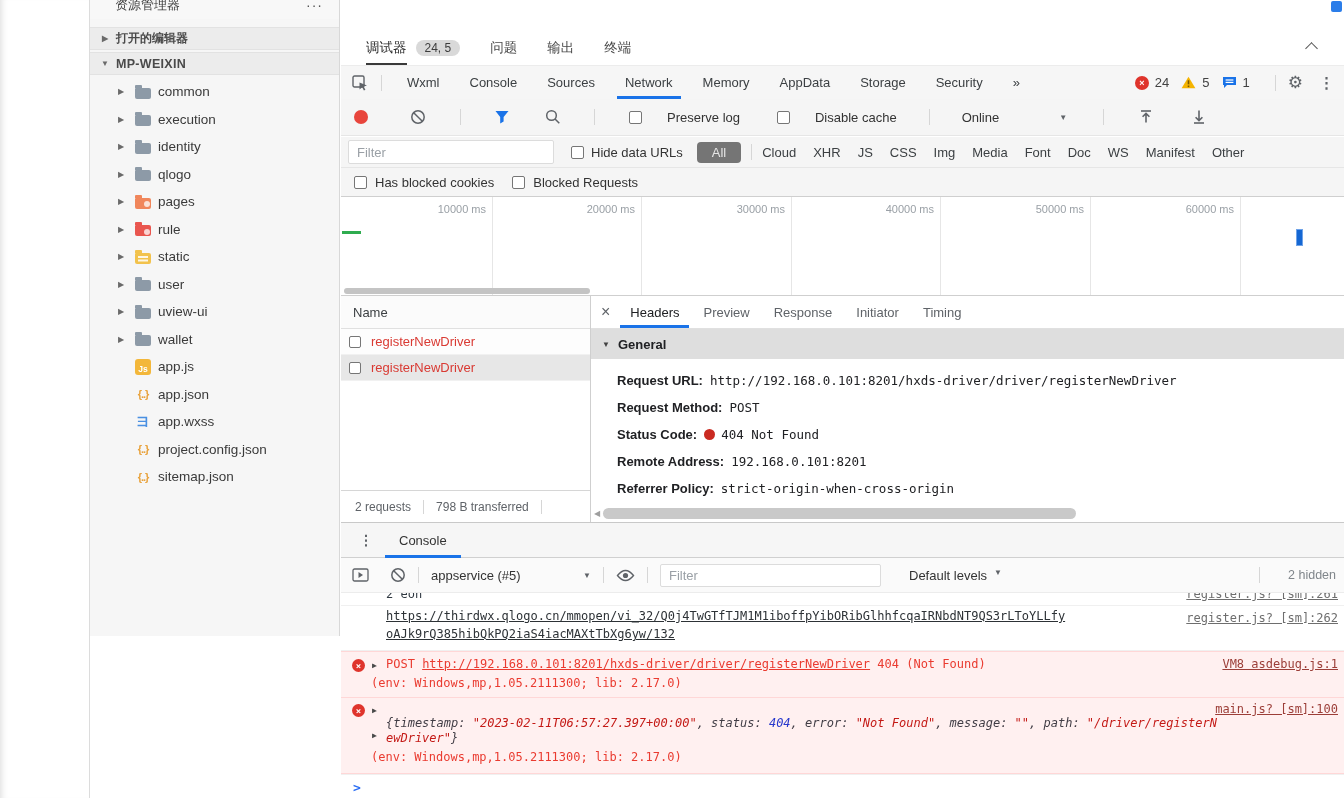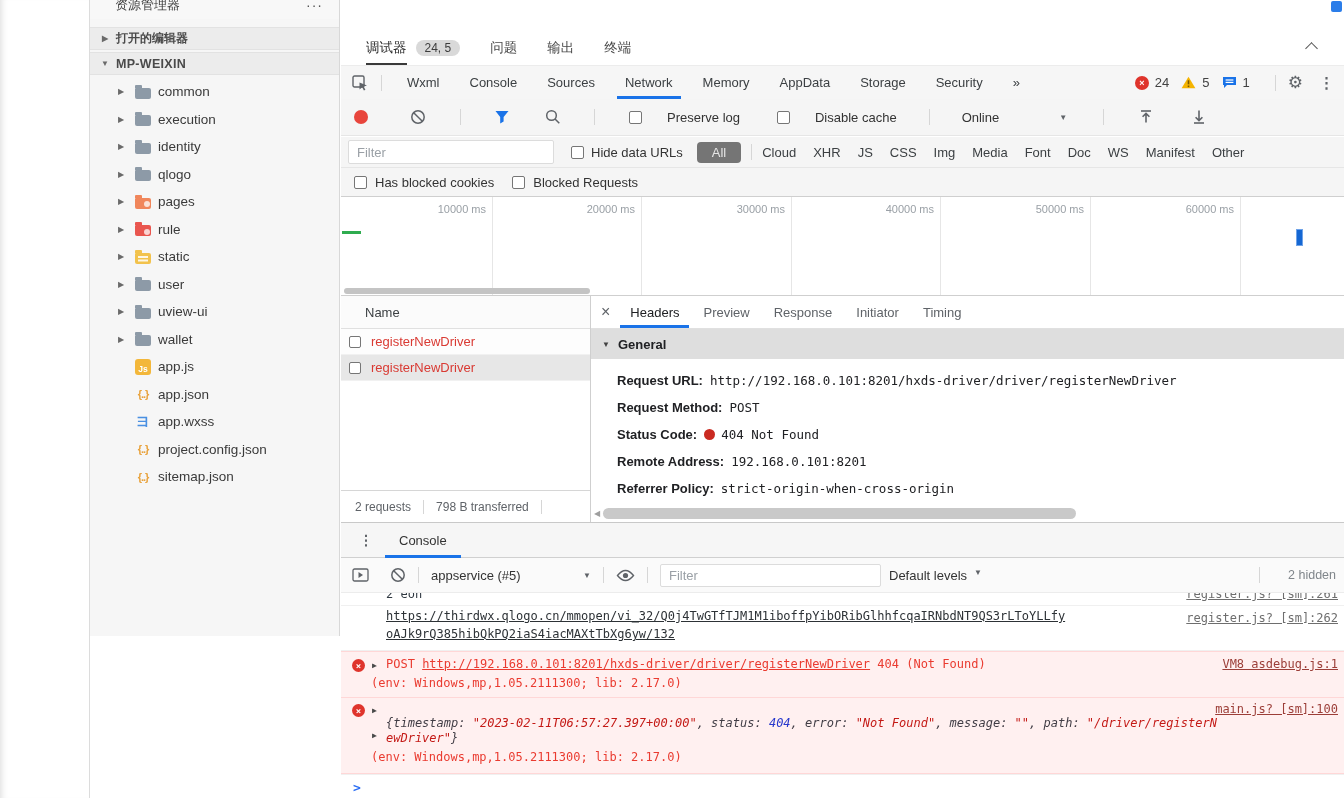--- a/index.html
+++ b/index.html
@@ -87,21 +87,21 @@
   .timeline { position:absolute; left:0; top:197px; width:100%; height:99px; background:#fff; border-bottom:1px solid #cfcfcf; overflow:hidden; }
   .gl { position:absolute; top:0; bottom:0; width:1px; background:#e6e6e6; }
   .tl { position:absolute; top:6px; width:80px; text-align:right; font-size:11px; color:#9aa0a6; }
   .green-bar { position:absolute; left:1px; top:34px; width:19px; height:3px; background:#2fac4f; }
   .blue-marker { position:absolute; left:955px; top:32px; width:7px; height:17px; background:#1567d3; border:1px solid #6fa3e8; }
   .tl-scroll { position:absolute; left:3px; top:91px; width:246px; height:6px; border-radius:3px; background:#c4c4c4; }
 
   
   .requests { position:absolute; left:0; top:296px; width:100%; height:226px; display:flex; }
   .req-list { width:250px; flex:none; border-right:1px solid #cfcfcf; position:relative; background:#fff; }
-  .req-head { height:33px; border-bottom:1px solid #e0e0e0; background:#fbfbfb; display:flex; align-items:center; padding-left:24px; font-size:13px; color:#3c4043; }
+  .req-head { height:33px; border-bottom:1px solid #e0e0e0; background:#fbfbfb; display:flex; align-items:center; padding-left:12px; font-size:13px; color:#3c4043; }
   .req-row { height:26px; display:flex; align-items:center; padding-left:8px; gap:10px; cursor:pointer; border-bottom:1px solid #f1f1f1; background:#fdfdfd; }
   .req-row.selected { background:#e7e7e7; }
   .req-row .cb { width:12px; height:12px; }
   .req-name { font-size:13px; color:#d93a33; }
   .req-footer { position:absolute; left:0; right:0; bottom:0; height:32px; border-top:1px solid #d6d6d6; display:flex; align-items:center; gap:12px; padding-left:14px; font-size:12px; color:#5f6368; background:#fff; }
   .req-footer .vdiv { height:14px; }
 
   .req-detail { flex:1; position:relative; background:#fff; }
   .det-tabs { height:33px; border-bottom:1px solid #e0e0e0; display:flex; align-items:center; gap:24px; padding-left:10px; }
   .det-close { font-size:16px; color:#5f6368; cursor:pointer; margin-right:-4px; }
@@ -123,21 +123,21 @@
   
   .console { position:absolute; left:0; top:522px; width:100%; height:276px; border-top:1px solid #c9c9c9; background:#fff; }
   .c-head { height:35px; background:#f6f6f6; border-bottom:1px solid #d0d0d0; display:flex; align-items:center; }
   .c-dots { margin-left:18px; font-size:14px; color:#5f6368; cursor:pointer; font-weight:bold; }
   .c-tab { position:relative; margin-left:26px; font-size:13px; color:#333; cursor:pointer; }
   .c-tab::after { content:""; position:absolute; left:-14px; right:-14px; bottom:-10px; height:3px; background:#1a73e8; }
   .c-toolbar { height:35px; background:#fafafa; border-bottom:1px solid #ececec; display:flex; align-items:center; }
   .c-toolbar .vdiv { margin:0 12px; }
   .c-ctx { font-size:13px; color:#333; display:flex; align-items:center; width:160px; justify-content:space-between; cursor:pointer; }
   .c-filter { width:221px; height:23px; border:1px solid #dcdcdc; border-radius:2px; padding:0 8px; font-size:13px; color:#333; background:#fff; }
-  .c-levels { margin-left:8px; font-size:13px; color:#333; display:flex; align-items:flex-start; gap:7px; cursor:pointer; }
+  .c-levels { margin-left:28px; font-size:13px; color:#333; display:flex; align-items:flex-start; gap:7px; cursor:pointer; }
   .c-hidden { margin-left:auto; display:flex; align-items:center; gap:16px; padding-right:8px; font-size:12.5px; color:#80868b; }
   .c-msgs { font-family:"DejaVu Sans Mono", monospace; font-size:12px; color:#303942; }
   .src-link { position:absolute; right:6px; top:2px; color:#6e6e6e; text-decoration:underline; cursor:pointer; white-space:nowrap; }
   .m1 { position:relative; height:13px; overflow:hidden; border-bottom:1px solid #f0f0f0; }
   .m1 .txt { position:absolute; left:45px; top:-6px; }
   .m1 .src-link { top:-6px; }
   .m2 { position:relative; height:45px; border-bottom:1px solid #f0f0f0; padding-top:3px; }
   .m2 .l1 { margin-left:45px; margin-right:190px; }
   .m2 a, .m2 .lnk { color:#2d3236; text-decoration:underline; cursor:pointer; word-break:break-all; }
   .m2 .l2 { margin-left:45px; margin-top:4px; }

